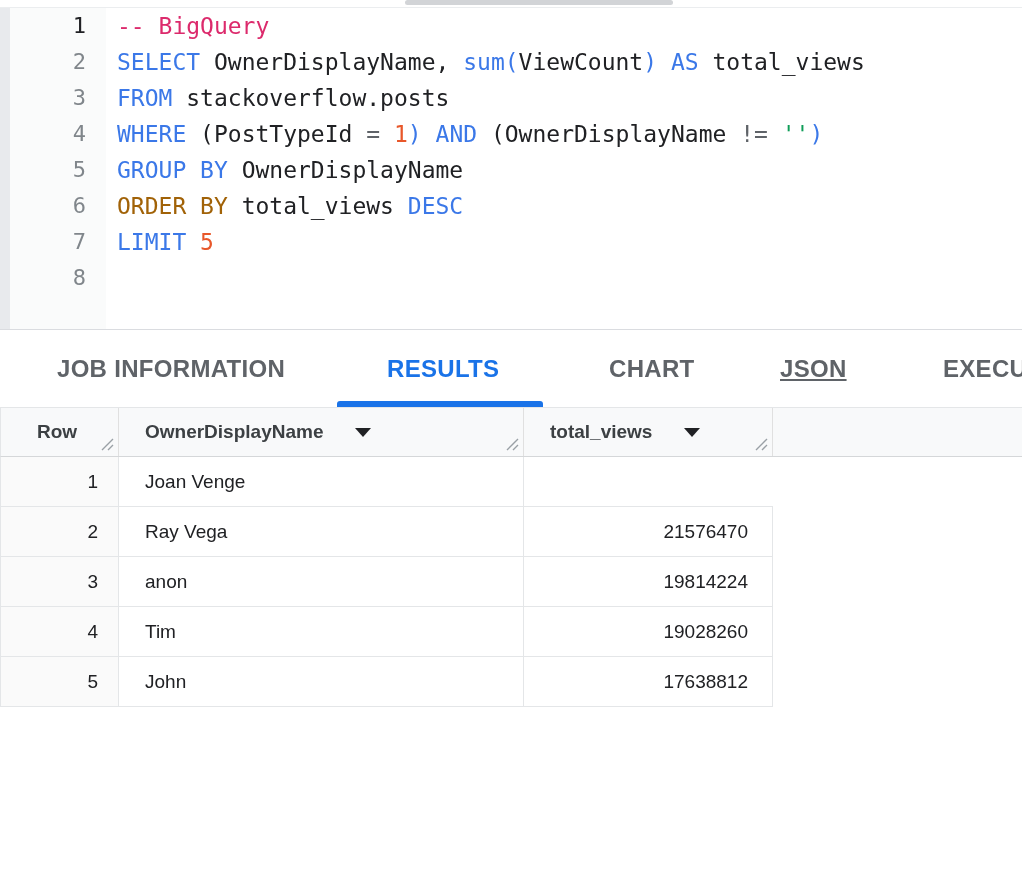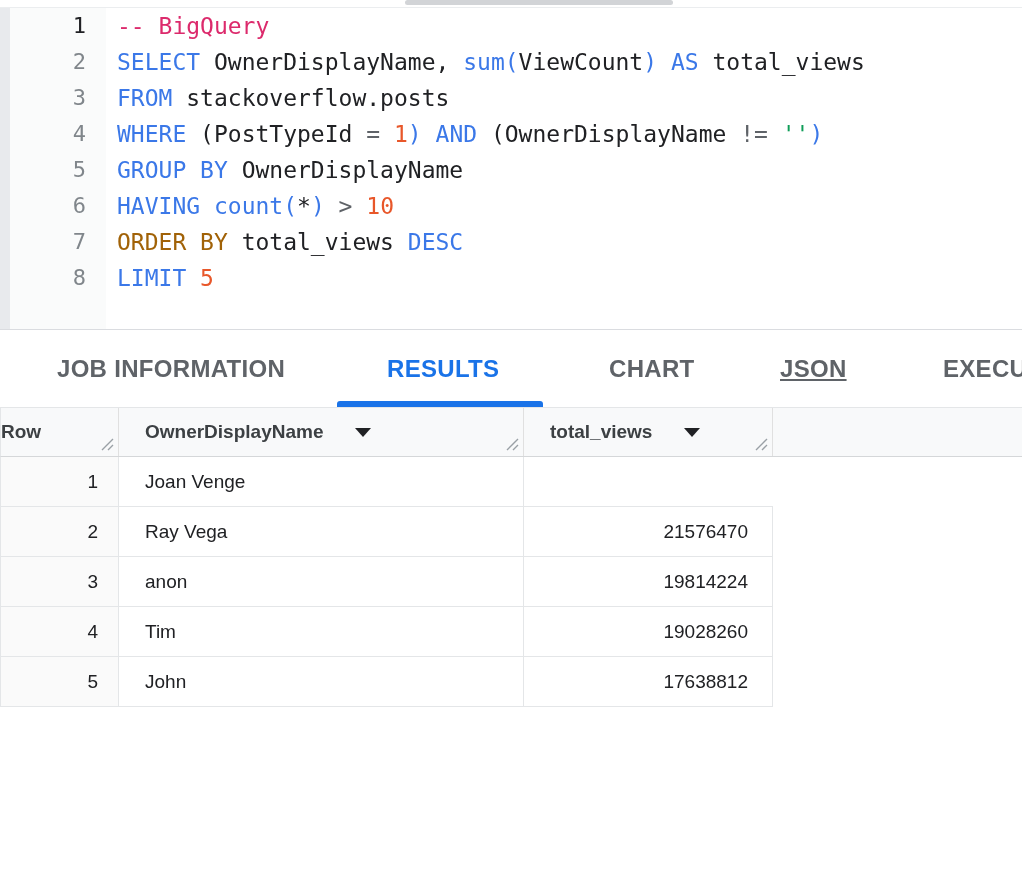--- a/index.html
+++ b/index.html
@@ -34,21 +34,21 @@
   .tab-json{left:780px;text-decoration:underline;}
   .tab-exec{left:943px;}
   .tab-indicator{position:absolute;left:337px;bottom:0;width:206px;height:6px;background:#1a73e8;
                  border-radius:3px 3px 0 0;}
 
   
   .thead{display:flex;height:50px;background:#f8f9fa;border-top:1px solid #e4e6e8;
          border-bottom:1px solid #d5d7d9;box-sizing:border-box;border-left:1px solid #e4e6e8;}
   .th{position:relative;display:flex;align-items:center;box-sizing:border-box;
       font-size:19px;font-weight:600;color:#3c4043;border-right:1px solid #e0e0e0;}
-  .th-row{width:118px;}
+  .th-row{width:118px;padding-left:36px;}
   .th-owner{width:405px;padding-left:26px;}
   .th-views{width:249px;padding-left:26px;}
   .th-empty{flex:1;border-right:none;}
   .sort-arrow{width:0;height:0;border-left:8px solid transparent;border-right:8px solid transparent;
               border-top:9px solid #202124;margin-left:32px;cursor:pointer;}
   .resize-handle{position:absolute;right:3px;bottom:4px;cursor:col-resize;line-height:0;}
 
   .trows{border-left:1px solid #e4e6e8;width:773px;box-sizing:border-box;}
   .tr{display:flex;height:50px;border-bottom:1px solid #e4e6e8;box-sizing:border-box;background:#fff;}
   .td{display:flex;align-items:center;box-sizing:border-box;font-size:19px;color:#202124;}
@@ -76,21 +76,20 @@
           <div class="line-num">6</div>
           <div class="line-num">7</div>
           <div class="line-num">8</div>
         </div>
       <div class="code" id="code-lines">
           <div class="code-line"><span style="color: rgb(220, 42, 108);">-- BigQuery</span></div>
           <div class="code-line"><span style="color: rgb(59, 120, 232);">SELECT</span><span style="color: rgb(32, 33, 36);"> OwnerDisplayName, </span><span style="color: rgb(59, 120, 232); text-align: right;">sum(</span><span style="color: rgb(32, 33, 36);">ViewCount</span><span style="color: rgb(59, 120, 232);">) AS</span><span style="color: rgb(32, 33, 36);"> total_views</span></div>
           <div class="code-line"><span style="color: rgb(59, 120, 232);">FROM</span><span style="color: rgb(32, 33, 36);"> stackoverflow.posts</span></div>
           <div class="code-line"><span style="color: rgb(59, 120, 232);">WHERE</span><span style="color: rgb(32, 33, 36);"> (PostTypeId </span><span style="color: rgb(95, 99, 104);">= </span><span style="color: rgb(232, 87, 42);">1</span><span style="color: rgb(59, 120, 232);">)</span><span style="color: rgb(59, 120, 232);"> AND</span><span style="color: rgb(32, 33, 36);"> (OwnerDisplayName </span><span style="color: rgb(95, 99, 104);">!= </span><span style="color: rgb(15, 157, 88);">''</span><span style="color: rgb(59, 120, 232);">)</span></div>
           <div class="code-line"><span style="color: rgb(59, 120, 232);">GROUP BY</span><span style="color: rgb(32, 33, 36);"> OwnerDisplayName</span></div>
-          <div class="code-line"><span style="color: rgb(59, 120, 232);">HAVING </span><span style="color: rgb(59, 120, 232);">count(</span><span style="color: rgb(32, 33, 36);">*</span><span style="color: rgb(59, 120, 232);">)</span><span style="color: rgb(95, 99, 104);"> &gt; </span><span style="color: rgb(232, 87, 42);">10</span></div>
           <div class="code-line"><span style="color: #a16207;">ORDER BY</span><span style="color: rgb(32, 33, 36);"> total_views</span><span style="color: rgb(59, 120, 232);"> DESC</span></div>
           <div class="code-line"><span style="color: rgb(59, 120, 232);">LIMIT </span><span style="color: rgb(232, 87, 42);">5</span></div>
         </div>
     </div>
   </div>
 
 
   <div class="tabs-row">
     <div class="tab tab-job">
         <span>JOB INFORMATION</span>

